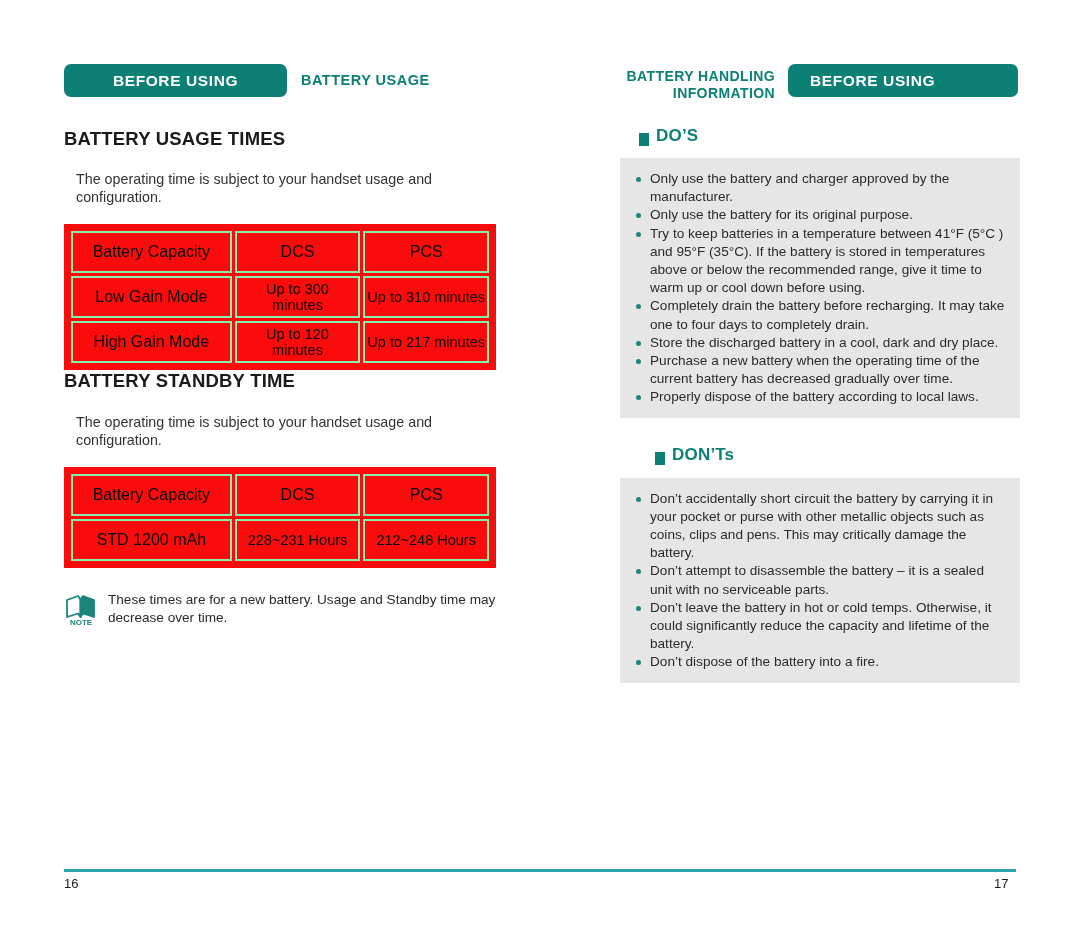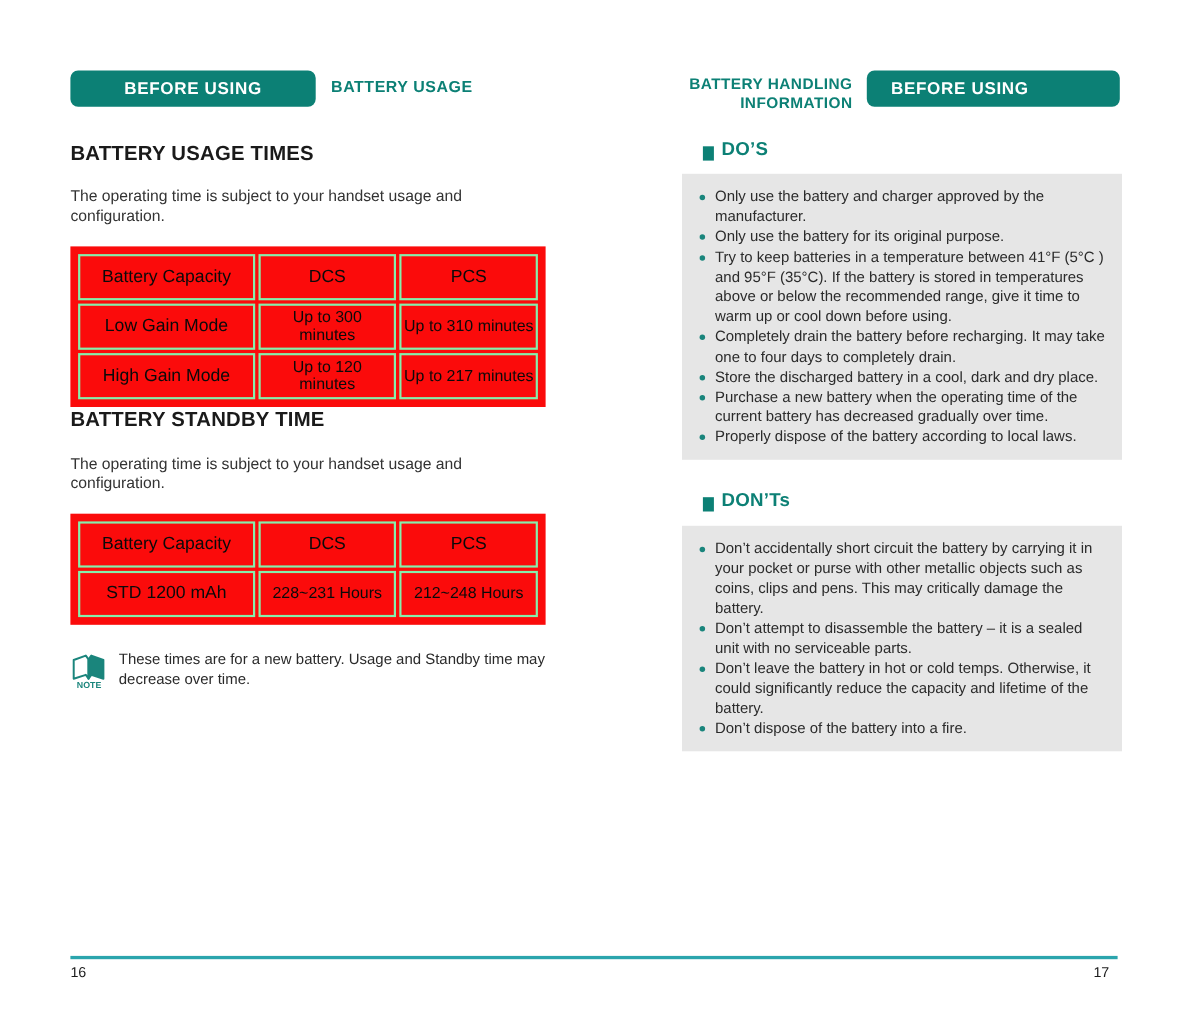--- a/index.html
+++ b/index.html
@@ -90,21 +90,21 @@
   h2.sect {
     font-size: 18.5px;
     font-weight: bold;
     color: #1a1a1a;
     margin: 0;
     letter-spacing: 0.2px;
   }
   p.lead {
     font-size: 14.3px;
     color: #333333;
-    margin: 0;
+    margin: 12px;
     line-height: 18px;
   }
 
   
   .tbl-wrap {
     background: #fb0b0b;
     padding: 4px;
     box-sizing: border-box;
   }
   table.spec {
@@ -309,21 +309,21 @@
         <li>Only use the battery and charger approved by the manufacturer.</li>
         <li>Only use the battery for its original purpose.</li>
         <li>Try to keep batteries in a temperature between 41°F (5°C ) and 95°F (35°C). If the battery is stored in temperatures above or below the recommended range, give it time to warm up or cool down before using.</li>
         <li>Completely drain the battery before recharging. It may take one to four days to completely drain.</li>
         <li>Store the discharged battery in a cool, dark and dry place.</li>
         <li>Purchase a new battery when the operating time of the current battery has decreased gradually over time.</li>
         <li>Properly dispose of the battery according to local laws.</li>
       </ul>
     </div>
 
-    <div class="dd-head" style="margin-top:27px;">
+    <div class="dd-head" style="margin-top:27px;margin-left:16px;">
       <span class="dd-square"></span>
       <span>DON’Ts</span>
     </div>
 
     <div class="panel" style="margin-top:13px;">
       <ul>
         <li>Don’t accidentally short circuit the battery by carrying it in your pocket or purse with other metallic objects such as coins, clips and pens. This may critically damage the battery.</li>
         <li>Don’t attempt to disassemble the battery – it is a sealed unit with no serviceable parts.</li>
         <li>Don’t leave the battery in hot or cold temps. Otherwise, it could significantly reduce the capacity and lifetime of the battery.</li>
         <li>Don’t dispose of the battery into a fire.</li>

